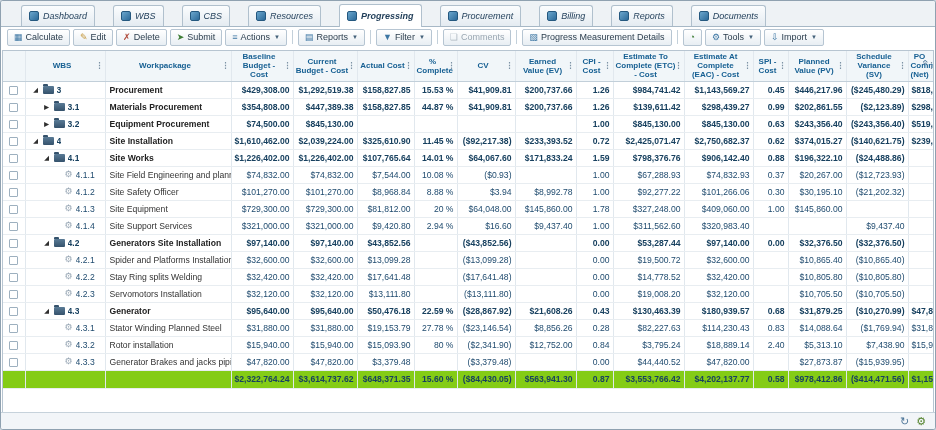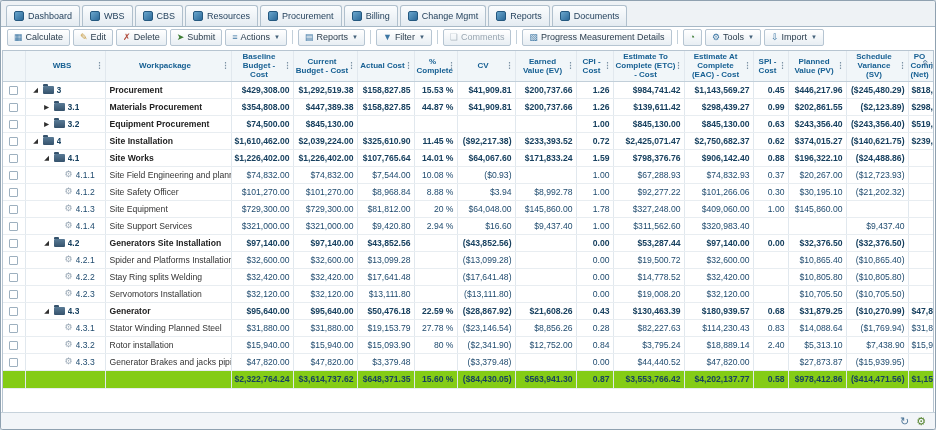--- a/index.html
+++ b/index.html
@@ -1,22 +1,22 @@
 <!DOCTYPE html>
 <html><head>
 <meta charset="utf-8">
 <style>
   * { margin:0; padding:0; box-sizing:border-box; }
   html,body { background:#cdd6de; font-family:"Liberation Sans", sans-serif; }
   .app { width:936px; height:430px; background:#fff; border:1px solid #8fa1b0; border-radius:3px;
          overflow:hidden; position:relative; display:flex; flex-direction:column; }
 
   
-  .tabbar { display:flex; align-items:flex-end; gap:2px; padding:4px 4px 0 5px; background:#eef2f5;
-            border-bottom:1px solid #a7b8c6; height:26px; flex:none; }
+  .tabbar { display:flex; align-items:flex-end; gap:18px; padding:4px 4px 0 20px; background:#eef2f5;
+            border-bottom:1px solid #a7b8c6; height:26px; flex:none;font-style:italic; }
   .tab { display:flex; align-items:center; gap:4px; height:21px; padding:0 7px; border:1px solid #b0c0cd;
          border-bottom:none; border-radius:3px 3px 0 0; background:linear-gradient(#fbfdfe,#e4ebf1);
          font-size:9px; color:#1f3d58; white-space:nowrap; cursor:default; }
   .tab.active { background:#fff; font-weight:700; height:23px; margin-bottom:-1px; }
   .tabicon { width:10px; height:10px; border-radius:2px; flex:none;
              background:linear-gradient(135deg,#6aa6cd,#2c6a99); border:1px solid #24587f; }
 
   
   .titlebar { padding:7px 10px 3px; font-size:15px; color:#1c4e7d; flex:none; height:27px; white-space:nowrap; }
 
@@ -89,31 +89,31 @@
         <span class="tablabel" data-name="tab-label">WBS</span>
       </div>
       <div class="tab" data-name="tab-cbs">
         <span class="tabicon" data-name="cbs-icon"></span>
         <span class="tablabel" data-name="tab-label">CBS</span>
       </div>
       <div class="tab" data-name="tab-resources">
         <span class="tabicon" data-name="resources-icon"></span>
         <span class="tablabel" data-name="tab-label">Resources</span>
       </div>
+      <div class="tab active" data-name="tab-progressing">
+        <span class="tabicon" data-name="progressing-icon"></span>
+        <span class="tablabel" data-name="tab-label">Progressing</span>
+      </div>
       <div class="tab" data-name="tab-procurement">
         <span class="tabicon" data-name="procurement-icon"></span>
         <span class="tablabel" data-name="tab-label">Procurement</span>
       </div>
       <div class="tab" data-name="tab-billing">
         <span class="tabicon" data-name="billing-icon"></span>
         <span class="tablabel" data-name="tab-label">Billing</span>
-      </div>
-      <div class="tab" data-name="tab-change-mgmt">
-        <span class="tabicon" data-name="change-mgmt-icon"></span>
-        <span class="tablabel" data-name="tab-label">Change Mgmt</span>
       </div>
       <div class="tab" data-name="tab-reports">
         <span class="tabicon" data-name="reports-icon"></span>
         <span class="tablabel" data-name="tab-label">Reports</span>
       </div>
       <div class="tab" data-name="tab-documents">
         <span class="tabicon" data-name="documents-icon"></span>
         <span class="tablabel" data-name="tab-label">Documents</span>
       </div>
     </div>

